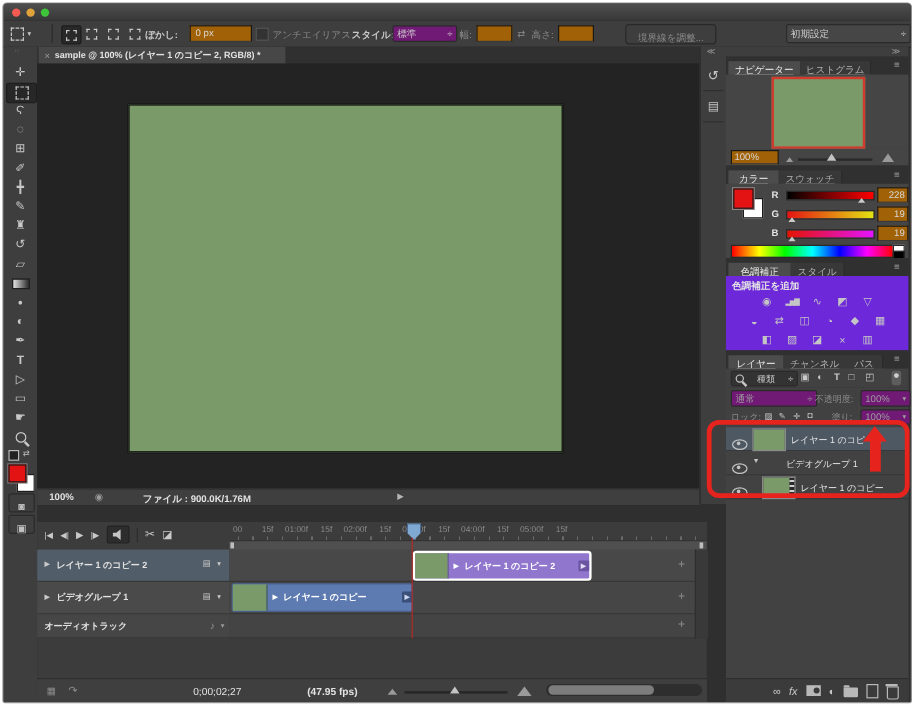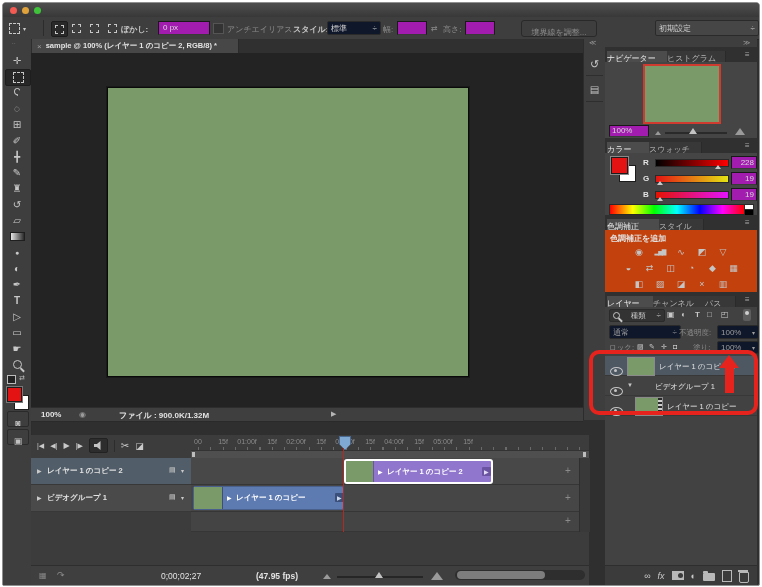--- a/index.html
+++ b/index.html
@@ -2,24 +2,24 @@
 <html><head>
 <meta charset="utf-8">
 <style>
   html,body{margin:0;padding:0;background:#ffffff;font-family:"Liberation Sans","DejaVu Sans",sans-serif;}
   #stage{position:relative;width:762px;height:587px;background:#fff;overflow:hidden;}
   .app{position:absolute;left:2px;top:2px;width:756px;height:582px;background:#2f2f2f;border:1px solid #8f8f8f;border-radius:4px 4px 2px 2px;overflow:hidden;}
   .a{position:absolute;}
   .t{font-size:8px;color:#c9c9c9;white-space:nowrap;}
   .tg{font-size:8px;color:#8b8b8b;white-space:nowrap;}
   .tb{font-size:8px;color:#e3e3e3;white-space:nowrap;text-align:right;}
-  .fld{background:#a21caf;border:1px solid #191919;border-bottom-color:#3a3a3a;color:#d8d8d8;font-size:8px;}
-  .dd{background:#0f172a;border:1px solid #2a2a2a;border-radius:2px;color:#cfcfcf;font-size:8px;display:flex;align-items:center;padding:0 3px;justify-content:space-between;}
+  .fld{background:#a16207;border:1px solid #191919;border-bottom-color:#3a3a3a;color:#d8d8d8;font-size:8px;}
+  .dd{background:#701a75;border:1px solid #2a2a2a;border-radius:2px;color:#cfcfcf;font-size:8px;display:flex;align-items:center;padding:0 3px;justify-content:space-between;}
   .tabrow{background:#303030;border-bottom:1px solid #262626;}
-  .ptab{position:absolute;top:4px;height:14px;line-height:14px;text-align:left;font-size:8px;color:#b5b5b5;background:#383838;border-right:1px solid #2a2a2a;text-decoration:underline;}
+  .ptab{position:absolute;top:4px;height:14px;line-height:14px;text-align:center;font-size:8px;color:#b5b5b5;background:#383838;border-right:1px solid #2a2a2a;text-decoration:underline;}
   .ptab.on{background:#4c4c4c;color:#ececec;}
   .toolcell{position:absolute;left:2px;width:24px;height:15px;display:flex;align-items:center;justify-content:center;color:#c8c8c8;font-size:10px;}
   .toolcell.on{background:#272727;border:1px solid #1e1e1e;border-radius:2px;}
   .eye{width:11px;height:7px;border:1px solid #c4c4c4;border-radius:50%;position:relative;display:inline-block;}
   .eye::after{content:"";position:absolute;left:3px;top:1px;width:3px;height:3px;border-radius:50%;background:#c4c4c4;}
   .mdash{width:9px;height:9px;border:1px dashed #c8c8c8;}
   .mgrad{width:13px;height:7px;background:linear-gradient(to right,#e5e5e5,#2a2a2a);border:1px solid #1f1f1f;}
   .mzoom{width:7px;height:7px;border:1.5px solid #c8c8c8;border-radius:50%;position:relative;display:inline-block;}
   .mzoom::after{content:"";position:absolute;width:5px;height:1.5px;background:#c8c8c8;transform:rotate(45deg);right:-4px;bottom:-2px;}
   .mspk{width:9px;height:9px;background:#c4c4c4;clip-path:polygon(0 32%,35% 32%,75% 0,75% 100%,35% 68%,0 68%);}
@@ -197,21 +197,21 @@
     <div class="a" style="left:4px;top:390px;width:20px;height:14px;border:1px solid #2a2a2a;border-radius:2px;text-align:center;"><span style="font-size:9px;color:#c0c0c0;line-height:14px;">▣</span></div>
   </div>
 
   <div class="a" style="left:28px;top:50px;width:552px;height:354px;background:#232323;">
     <div class="a photo" style="left:76px;top:34px;width:360px;height:288px;border:1px solid #0a0a0a;box-shadow:0 0 0 1px #191919;"></div>
   </div>
 
   <div class="a" style="left:28px;top:404px;width:552px;height:13px;background:#3f3f3f;border-top:1px solid #2d2d2d;border-bottom:1px solid #2a2a2a;">
     <span class="a tb" style="left:10px;top:2px;font-weight:bold;">100%</span>
     <span class="a" style="left:48px;top:2px;font-size:8px;color:#9a9a9a;">◉</span>
-    <span class="a tb" style="left:88px;top:2px;font-weight:bold;">ファイル : 900.0K/1.32M</span>
+    <span class="a tb" style="left:88px;top:2px;font-weight:bold;">ファイル : 900.0K/1.76M</span>
     <span class="a" style="left:300px;top:2px;font-size:7px;color:#b5b5b5;">▶</span>
   </div>
 
   <div class="a" style="left:28px;top:432px;width:558px;height:150px;background:#3c3c3c;">
 
     <div class="a flexrow" style="left:6px;top:3px;gap:6px;">
       <span class="t" style="font-size:7px;">|◀</span>
       <span class="t" style="font-size:7px;">◀|</span>
       <span class="t" style="font-size:8px;">▶</span>
       <span class="t" style="font-size:7px;">|▶</span>
@@ -247,20 +247,26 @@
       <span class="a t" style="left:6px;top:9px;font-size:6px;">▶</span>
       <span class="a tb" style="left:16px;top:8px;font-size:7.5px;font-weight:bold;">レイヤー 1 のコピー 2</span>
       <span class="a t" style="left:138px;top:8px;font-size:7px;">▤</span>
       <span class="a t" style="left:150px;top:9px;font-size:6px;">▾</span>
     </div>
     <div class="a" style="left:0;top:50px;width:160px;height:27px;background:#4a4a4a;border-bottom:1px solid #383838;box-sizing:border-box;">
       <span class="a t" style="left:6px;top:9px;font-size:6px;">▶</span>
       <span class="a tb" style="left:16px;top:8px;font-size:7.5px;font-weight:bold;">ビデオグループ 1</span>
       <span class="a t" style="left:138px;top:8px;font-size:7px;">▤</span>
       <span class="a t" style="left:150px;top:9px;font-size:6px;">▾</span>
+    </div>
+    <div class="a" style="left:0;top:77px;width:160px;height:20px;background:#464646;border-bottom:1px solid #383838;box-sizing:border-box;">
+      <span class="a tb" style="left:6px;top:5px;font-size:7.5px;font-weight:bold;">オーディオトラック</span>
+      <span class="a" style="left:130px;top:6px;"><span class="mspk" style="width:7px;height:7px;background:#9a9a9a;"></span></span>
+      <span class="a t" style="left:144px;top:5px;font-size:8px;color:#9a9a9a;">♪</span>
+      <span class="a t" style="left:153px;top:6px;font-size:6px;color:#9a9a9a;">▾</span>
     </div>
 
     <div class="a" style="left:160px;top:23px;width:398px;height:27px;background:#484848;border-bottom:1px solid #363636;box-sizing:border-box;"></div>
     <div class="a" style="left:160px;top:50px;width:398px;height:27px;background:#464646;border-bottom:1px solid #363636;box-sizing:border-box;"></div>
     <div class="a" style="left:160px;top:77px;width:398px;height:20px;background:#444444;border-bottom:1px solid #363636;box-sizing:border-box;"></div>
 
     <span class="a tg" style="left:534px;top:30px;font-size:10px;">+</span>
     <span class="a tg" style="left:534px;top:57px;font-size:10px;">+</span>
     <span class="a tg" style="left:534px;top:80px;font-size:10px;">+</span>
     <div class="a" style="left:548px;top:23px;width:10px;height:74px;background:#393939;border-left:1px solid #2f2f2f;"></div>
@@ -347,21 +353,21 @@
       <div class="a" style="left:4px;top:51px;width:134px;height:9px;background:linear-gradient(to right,#ff0000,#ffff00 17%,#00ff00 33%,#00ffff 50%,#0000ff 67%,#ff00ff 84%,#ff0000);border:1px solid #2a2a2a;"></div>
       <div class="a" style="left:139px;top:51px;width:8px;height:5px;background:#fff;border:1px solid #2a2a2a;"></div>
       <div class="a" style="left:139px;top:56px;width:8px;height:5px;background:#000;border:1px solid #2a2a2a;"></div>
     </div>
 
     <div class="a tabrow" style="left:0;top:176px;width:152px;height:15px;">
       <div class="ptab on" style="left:2px;width:52px;height:15px;line-height:15px;"><span>色調補正</span></div>
       <div class="ptab" style="left:54px;width:44px;height:15px;line-height:15px;"><span>スタイル</span></div>
       <span class="a" style="left:140px;top:3px;font-size:8px;color:#aaa;">≡</span>
     </div>
-    <div class="a" style="left:0;top:191px;width:152px;height:62px;background:#c2410c;border-bottom:1px solid #2c2c2c;">
+    <div class="a" style="left:0;top:191px;width:152px;height:62px;background:#6d28d9;border-bottom:1px solid #2c2c2c;">
       <span class="a tb" style="left:5px;top:3px;font-weight:bold;">色調補正を追加</span>
       <div class="a flexrow" style="left:0;top:15px;width:152px;justify-content:center;gap:5px;">
         <span class="adjicon">◉</span>
         <span class="adjicon" style="font-size:6px;letter-spacing:-1px;">▂▅▇</span>
         <span class="adjicon">∿</span>
         <span class="adjicon">◩</span>
         <span class="adjicon">▽</span>
       </div>
       <div class="a flexrow" style="left:0;top:31px;width:152px;justify-content:center;gap:5px;">
         <span class="adjicon">◒</span>

